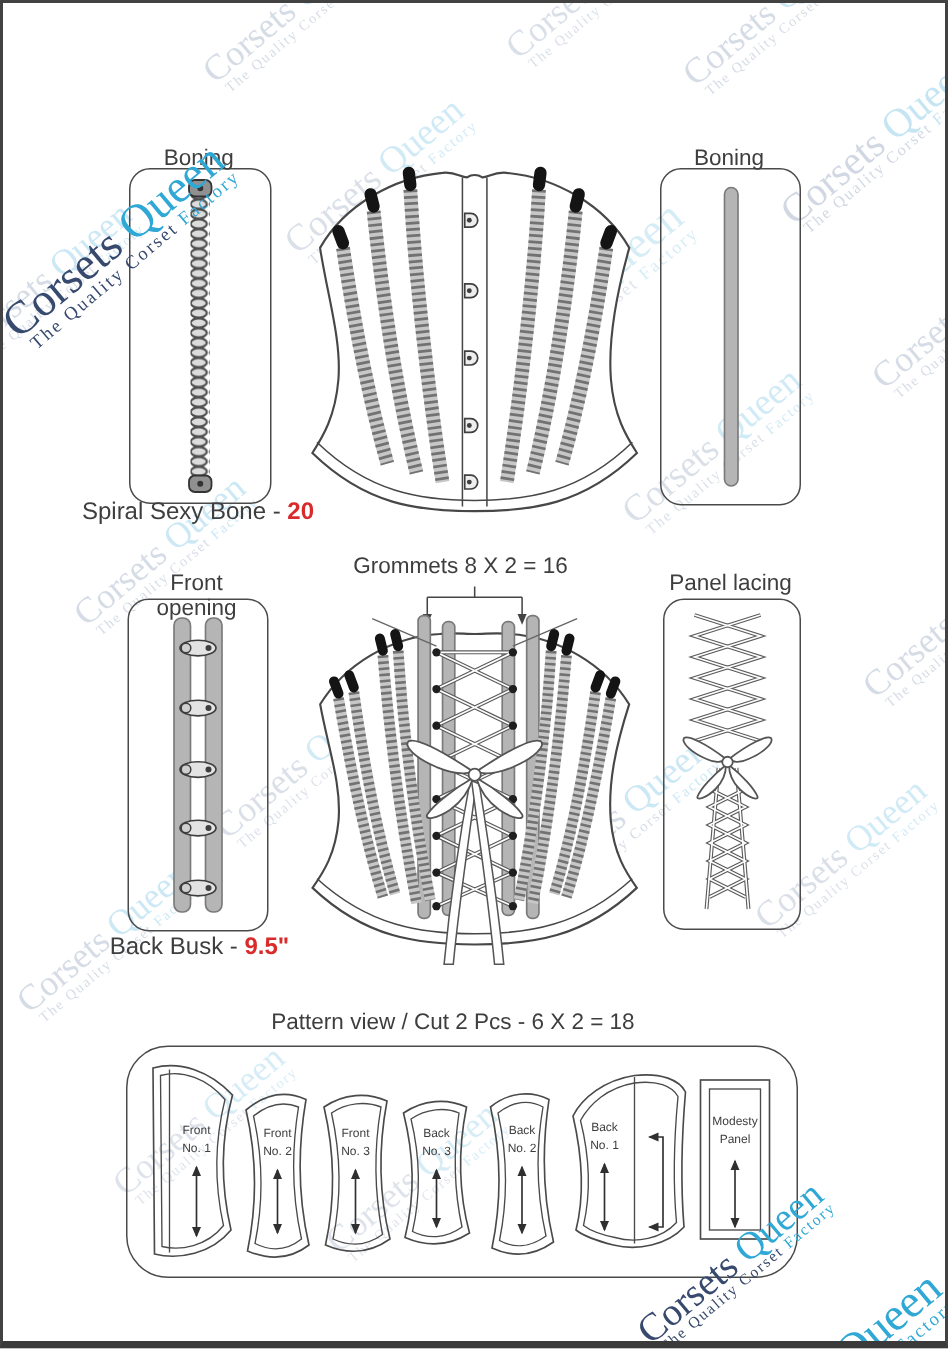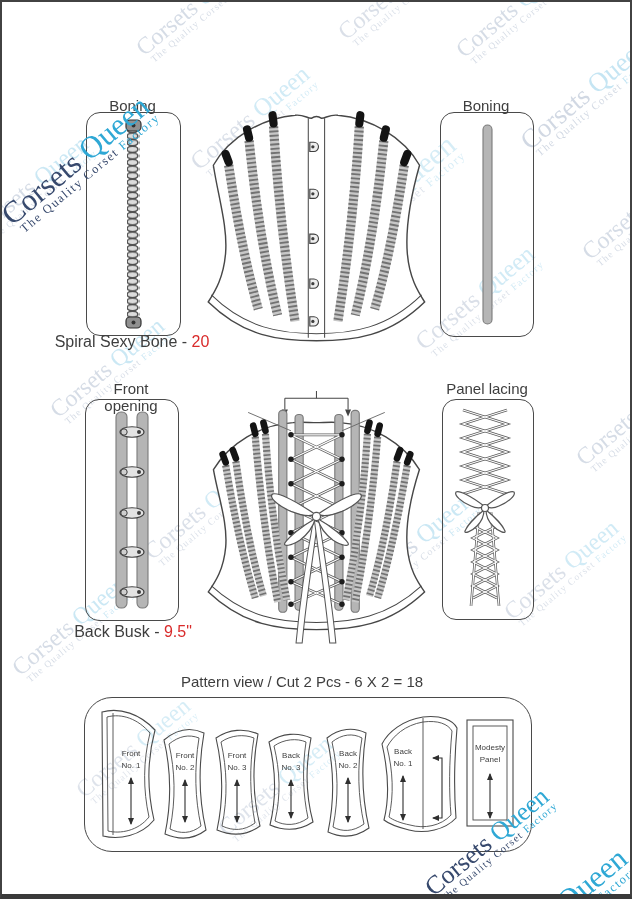--- a/index.html
+++ b/index.html
@@ -9,21 +9,21 @@
     border:2px solid #424242;border-bottom:5px solid #3a3a3a;
     font-family:"Liberation Sans",sans-serif;color:#3e3e3e;
   }
   .abs{position:absolute;}
   .title{
     left:0;right:0;top:33px;text-align:center;font-size:17px;
     letter-spacing:.2px;color:#3e3e3e;z-index:3;
   }
   .seclabel{font-size:15px;text-align:center;color:#3e3e3e;z-index:3;}
   .caption{font-size:16px;text-align:center;color:#3e3e3e;z-index:3;white-space:nowrap;}
-  .red{color:#d92b2b;font-weight:normal;}
+  .red{color:#d92b2b;font-weight:bold;}
   .panelbox{
     border:1.4px solid #4a4a4a;border-radius:14px;background:transparent;z-index:2;
   }
   .patternbox{
     border:1.4px solid #4a4a4a;border-radius:28px;z-index:2;
   }
   svg{display:block;}
   svg text{font-family:"Liberation Sans",sans-serif;fill:#3e3e3e;}
   .bodyfill{fill:#ffffff;stroke:#474747;stroke-width:1.4;}
   .thin{stroke:#474747;stroke-width:1;fill:none;}
@@ -179,20 +179,21 @@
             <circle cx="7" r="2" fill="#3e3e3e"></circle>
           </g>
       </g>
     </svg>
   </div>
 
   <div class="abs caption" style="left:41px;top:621px;width:180px;">
     <span>Back Busk - </span><span class="red">9.5"</span><span></span>
   </div>
 
+  <div class="abs seclabel" style="left:215px;top:367px;width:180px;">Grommets 8 X 2 = 16</div>
 
   <svg class="abs" style="left:197px;top:388px;z-index:2;" width="240" height="258" viewBox="0 0 235 253">
 
     <g stroke="#444" stroke-width="1" fill="none">
       <line x1="115" y1="1" x2="115" y2="8"></line>
       <line x1="84" y1="8" x2="146" y2="8"></line>
       <line x1="84" y1="8" x2="84" y2="19"></line>
       <line x1="146" y1="8" x2="146" y2="19"></line>
     </g>
     <polygon points="81,19 87,19 84,26" fill="#444"></polygon>

